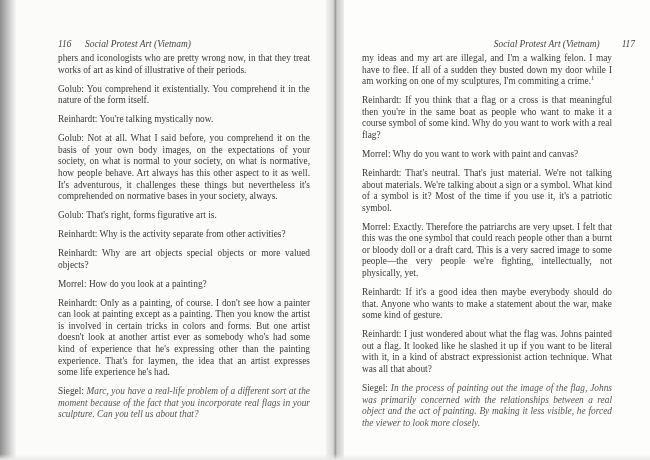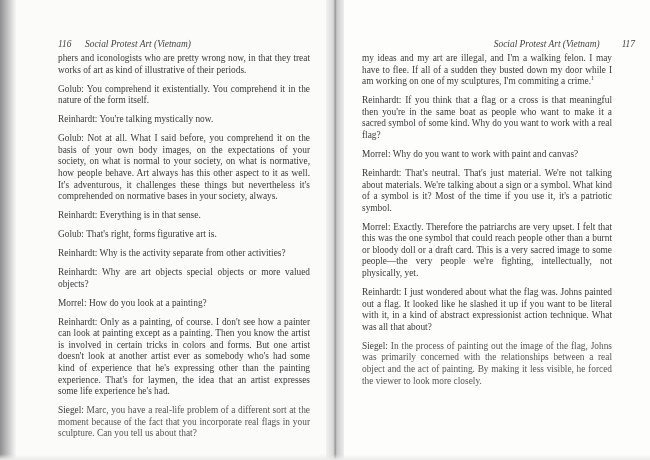--- a/index.html
+++ b/index.html
@@ -39,21 +39,21 @@
   .header-left { left:58px; }
   .header-left .pnum { display:inline-block; width:27px; }
   .header-right { right:25px; text-align:left; }
   .header-right .pnum { display:inline-block; margin-left:22px; }
   .text {
     position:absolute; font-size:9.35px; line-height:11.6px; text-align:justify;
   }
   .text-left { left:58px; top:53px; width:252px; }
   .text-right { left:362px; top:53px; width:250px; }
   .text p { margin:0 0 7.4px 0; }
-  .it { color:#555; }
+  .it { font-style:italic; color:#555; }
   sup { font-size:6px; line-height:0; vertical-align:4px; }
 </style>
 </head>
 <body>
 
 <div class="spread">
   <div class="page page-left"></div>
   <div class="page page-right"></div>
   <div class="left-edge"></div>
   <div class="gutter"></div>
@@ -65,30 +65,30 @@
   </div>
   <div class="header header-right">
     <span>Social Protest Art (Vietnam)</span><span class="pnum">117</span>
   </div>
 
   <div class="text text-left" id="left-text">
       <p><span>phers and iconologists who are pretty wrong now, in that they treat works of art as kind of illustrative of their periods.</span></p>
       <p><span>Golub: </span><span>You comprehend it existentially. You comprehend it in the nature of the form itself.</span></p>
       <p><span>Reinhardt: </span><span>You're talking mystically now.</span></p>
       <p><span>Golub: </span><span>Not at all. What I said before, you comprehend it on the basis of your own body images, on the expectations of your society, on what is normal to your society, on what is normative, how people behave. Art always has this other aspect to it as well. It's adventurous, it challenges these things but nevertheless it's comprehended on normative bases in your society, always.</span></p>
-      <p><span>Reinhardt: </span><span>Everything is in that sense.</span></p>
       <p><span>Golub: </span><span>That's right, forms figurative art is.</span></p>
       <p><span>Reinhardt: </span><span>Why is the activity separate from other activities?</span></p>
       <p><span>Reinhardt: </span><span>Why are art objects special objects or more valued objects?</span></p>
       <p><span>Morrel: </span><span>How do you look at a painting?</span></p>
       <p><span>Reinhardt: </span><span>Only as a painting, of course. I don't see how a painter can look at painting except as a painting. Then you know the artist is involved in certain tricks in colors and forms. But one artist doesn't look at another artist ever as somebody who's had some kind of experience that he's expressing other than the painting experience. That's for laymen, the idea that an artist expresses some life experience he's had.</span></p>
       <p><span>Siegel: </span><span class="it">Marc, you have a real-life problem of a different sort at the moment because of the fact that you incorporate real flags in your sculpture. Can you tell us about that?</span></p>
     </div>
   <div class="text text-right" id="right-text">
       <p><span>my ideas and my art are illegal, and I'm a walking felon. I may have to flee. If all of a sudden they busted down my door while I am working on one of my sculptures, I'm commiting a crime.</span><sup>1</sup></p>
-      <p><span>Reinhardt: </span><span>If you think that a flag or a cross is that meaningful then you're in the same boat as people who want to make it a sacred symbol of some kind. Why do you want to work with a real flag?</span></p>
+      <p><span>Reinhardt: </span><span>If you think that a flag or a cross is that meaningful then you're in the same boat as people who want to make it a course symbol of some kind. Why do you want to work with a real flag?</span></p>
       <p><span>Morrel: </span><span>Why do you want to work with paint and canvas?</span></p>
       <p><span>Reinhardt: </span><span>That's neutral. That's just material. We're not talking about materials. We're talking about a sign or a symbol. What kind of a symbol is it? Most of the time if you use it, it's a patriotic symbol.</span></p>
       <p><span>Morrel: </span><span>Exactly. Therefore the patriarchs are very upset. I felt that this was the one symbol that could reach people other than a burnt or bloody doll or a draft card. This is a very sacred image to some people—the very people we're fighting, intellectually, not physically, yet.</span></p>
+      <p><span>Reinhardt: </span><span>If it's a good idea then maybe everybody should do that. Anyone who wants to make a statement about the war, make some kind of gesture.</span></p>
       <p><span>Reinhardt: </span><span>I just wondered about what the flag was. Johns painted out a flag. It looked like he slashed it up if you want to be literal with it, in a kind of abstract expressionist action technique. What was all that about?</span></p>
       <p><span>Siegel: </span><span class="it">In the process of painting out the image of the flag, Johns was primarily concerned with the relationships between a real object and the act of painting. By making it less visible, he forced the viewer to look more closely.</span></p>
     </div>
 </div>
 
 </body></html>

